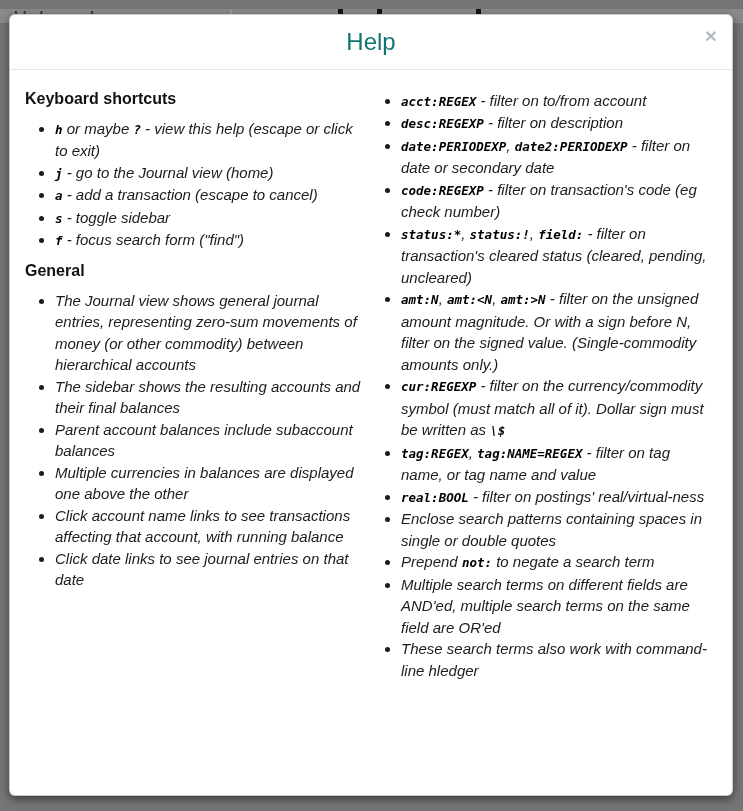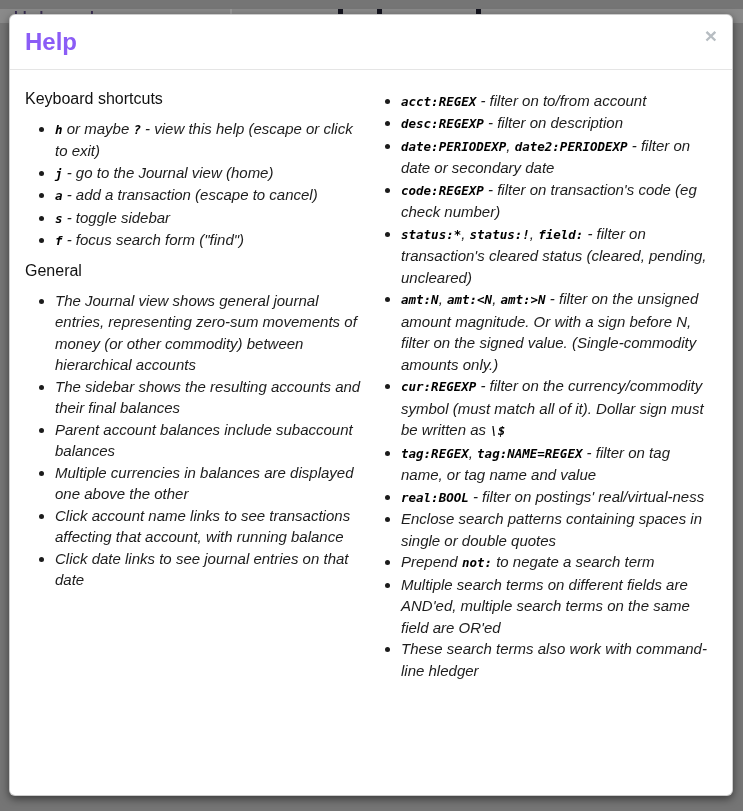--- a/index.html
+++ b/index.html
@@ -42,33 +42,33 @@
     position:absolute;left:9px;top:14px;width:724px;height:782px;
     background:#fff;border:1px solid rgba(0,0,0,.2);border-radius:6px;
     box-shadow:0 3px 9px rgba(0,0,0,.5);
     box-sizing:border-box;overflow:hidden;
   }
   .modal-header{
     padding:13px 15px 12px;border-bottom:1px solid var(--divider);
     position:relative;
   }
   .modal-title{
-    margin:0;font-size:24px;font-weight:700;line-height:1.2;color:#8b5cf6;
+    margin:0;font-size:24px;font-weight:400;line-height:1.2;color:#0f766e;text-align:center;
   }
   .close-btn{
     position:absolute;top:10px;right:15px;border:0;background:none;
     font-size:21px;font-weight:bold;color:var(--close);cursor:pointer;
     line-height:1;padding:0;font-family:"Liberation Sans",sans-serif;
   }
   .modal-body{
     display:flex;padding:20px 15px 15px;box-sizing:border-box;
   }
   .col{flex:1 1 50%;min-width:0;box-sizing:border-box;padding-right:2px;}
   h4{
-    font-size:16px;font-weight:normal;margin:4px 0 10px;color:#111;
+    font-size:16px;font-weight:bold;margin:4px 0 10px;color:#111;
   }
   .col > h4:first-child{margin-top:0;}
   ul{
     margin:0 0 10px;padding-left:30px;
     font-size:15px;line-height:21.5px;font-style:italic;
   }
   li{margin:0;}
   code{
     font-family:"DejaVu Sans Mono",monospace;
     font-weight:bold;font-size:12.5px;color:#000;

